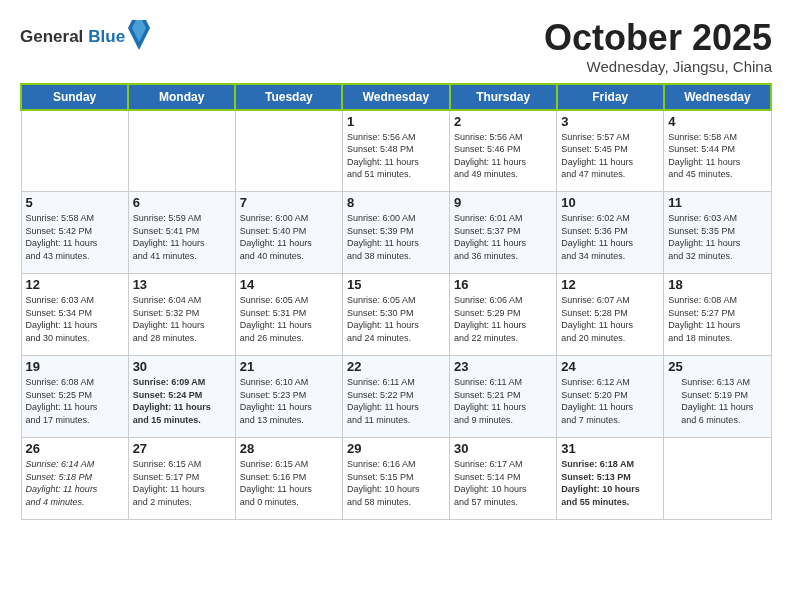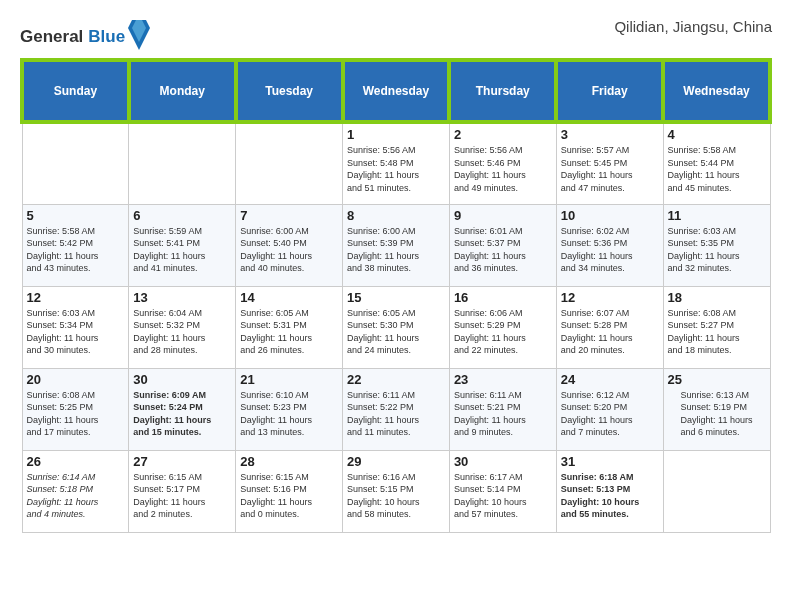--- a/index.html
+++ b/index.html
@@ -49,22 +49,22 @@
       width: 100%;
       border-collapse: collapse;
       table-layout: fixed;
     }
     .calendar th {
       background: #2a6db5;
       color: #fff;
       font-size: 12px;
       font-weight: bold;
       text-align: center;
-      padding: 22px 2px;
-      border: 4px solid #84cc16;
+      padding: 5px 2px;
+      border: 2px solid #84cc16;
     }
     .calendar td {
       border: 1px solid #ccc;
       vertical-align: top;
       padding: 3px 4px;
       font-size: 9.5px;
       color: #333;
       height: 82px;
       width: calc(100% / 7);
     }
@@ -108,21 +108,22 @@
             </span>
           </div>
           <svg width="22" height="30" viewBox="0 0 22 30" style="margin-left:3px;margin-top:-2px;">
             <polygon points="4,0 18,0 22,8 11,30 0,8" fill="#1a6fb5"></polygon>
             <polygon points="8,0 14,0 18,8 11,22 4,8" fill="#4a9fd4"></polygon>
           </svg>
         </div>
       </div>
     </div>
     <div class="title-block">
-      <div class="location">Qilidian, Jiangsu, China</div>
+      <div class="month-title">October 2025</div>
+      <div class="location">Wednesday, Jiangsu, China</div>
     </div>
   </div>
 
   <table class="calendar">
     <thead>
       <tr>
       <th>Sunday</th>
           <th>Monday</th>
           <th>Tuesday</th>
           <th>Wednesday</th>
@@ -262,21 +263,21 @@
           <td>
             <span class="day-num">18</span>
             <div class="day-info" style="white-space: pre-line;">Sunrise: 6:08 AM
 Sunset: 5:27 PM
 Daylight: 11 hours
 and 18 minutes.</div>
           </td>
         </tr>
         <tr>
           <td>
-            <span class="day-num">20</span>
+            <span class="day-num">19</span>
             <div class="day-info" style="white-space: pre-line;">Sunrise: 6:08 AM
 Sunset: 5:25 PM
 Daylight: 11 hours
 and 17 minutes.</div>
           </td>
           <td>
             <span class="day-num">30</span>
             <div class="day-info" style="white-space: pre-line; font-weight: bold;">Sunrise: 6:09 AM
 Sunset: 5:24 PM
 Daylight: 11 hours

